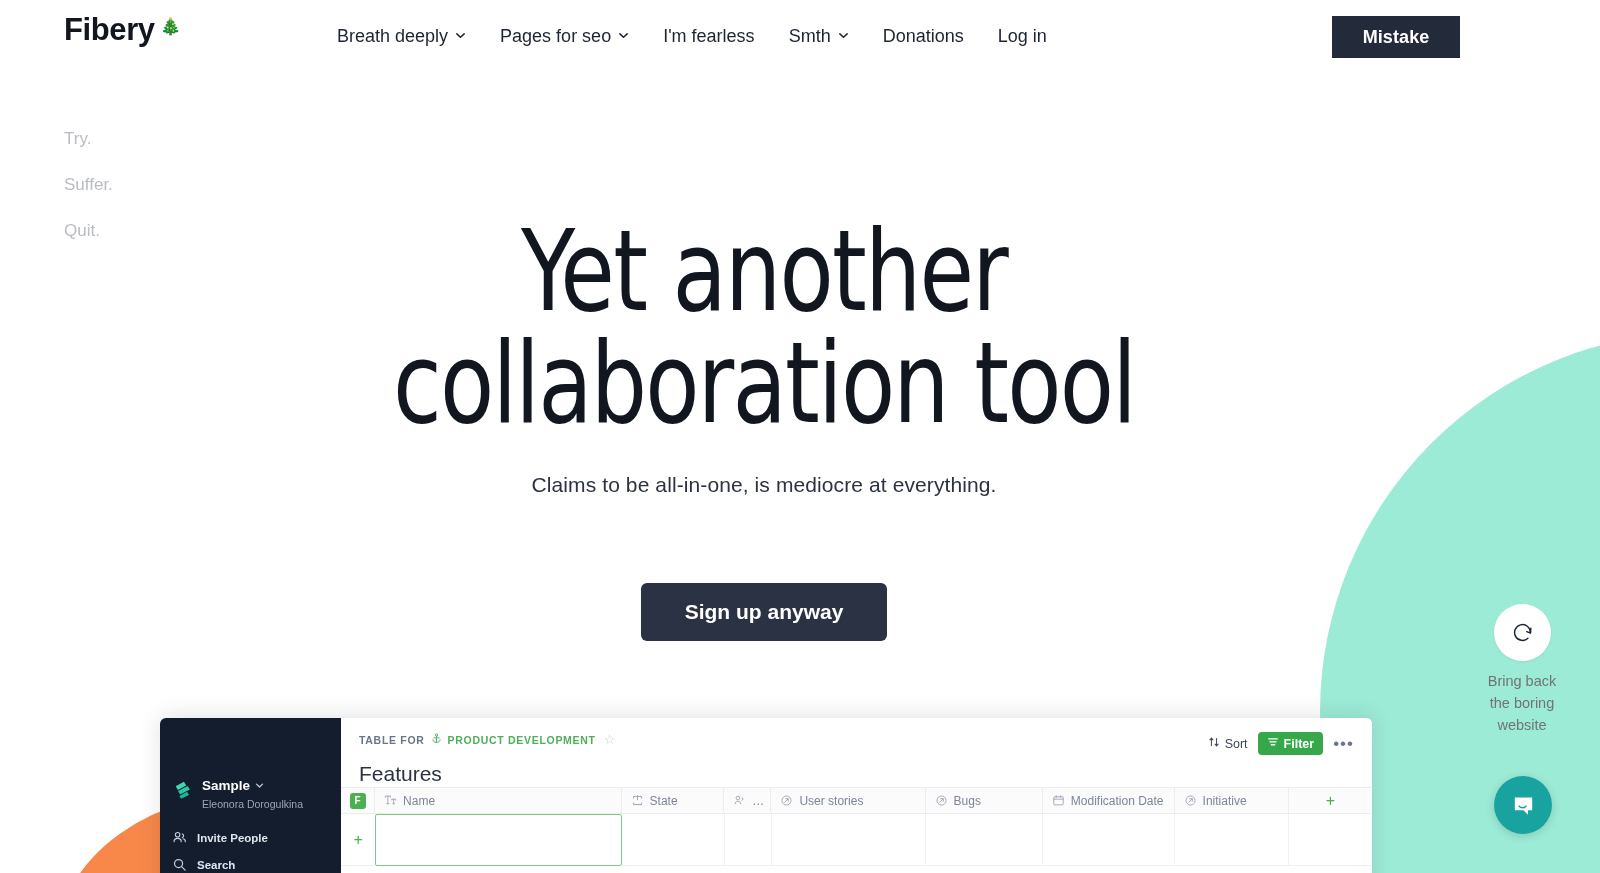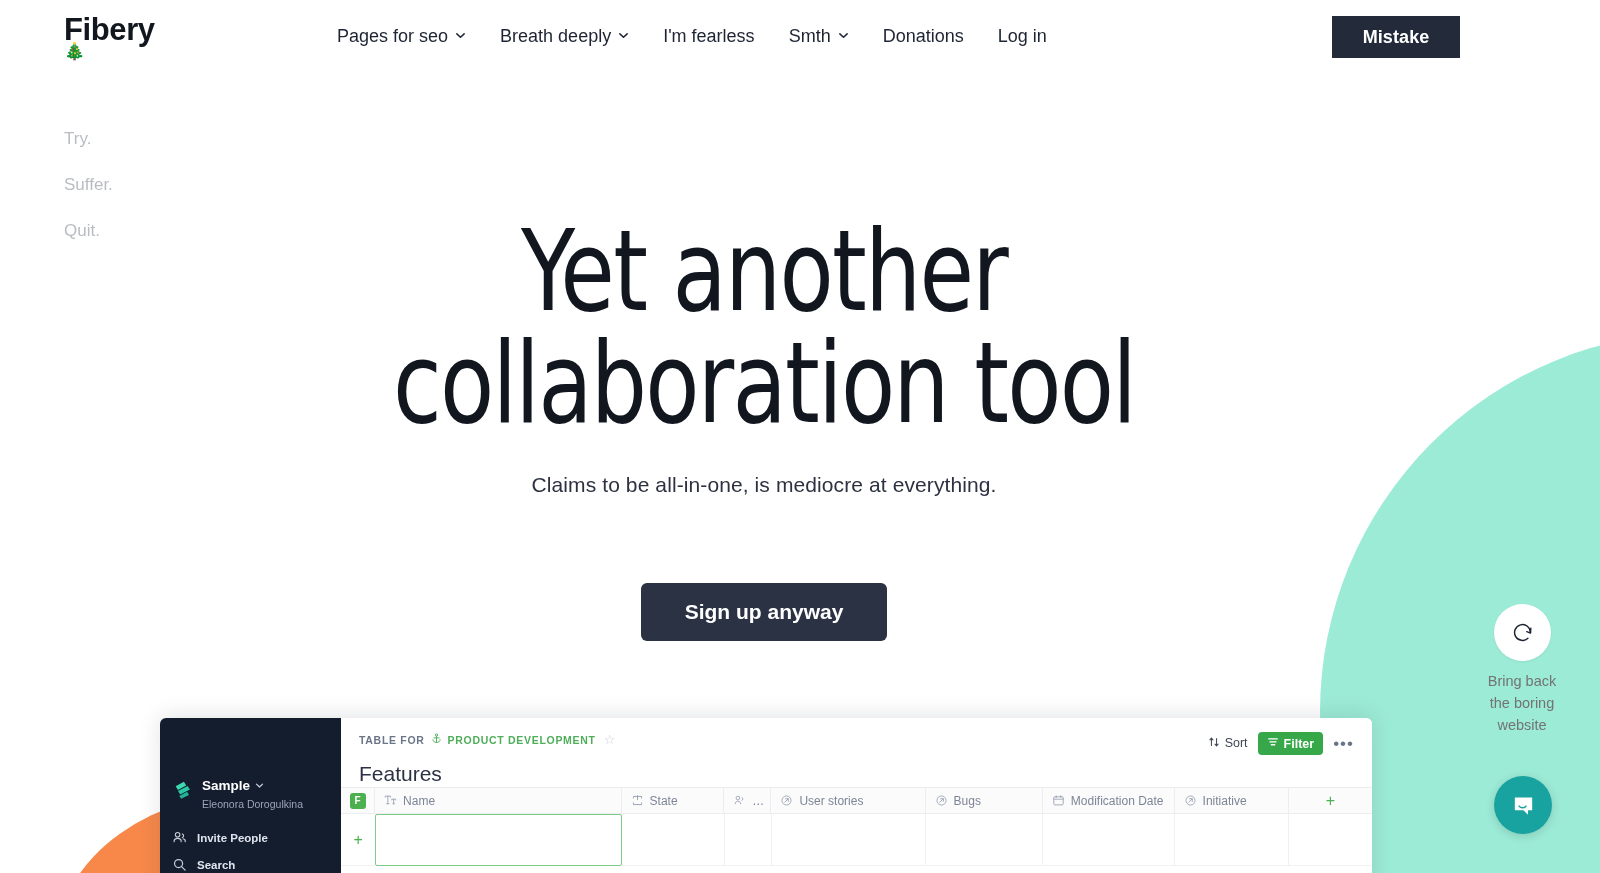--- a/index.html
+++ b/index.html
@@ -56,21 +56,20 @@
   }
   .brand {
     position: absolute;
     left: 64px;
     top: 14px;
     display: flex;
     align-items: baseline;
     gap: 6px;
     text-decoration: none;
     color: #11161f;
-    flex-direction: column;
   }
   .brand-word {
     font-size: 31px;
     font-weight: 700;
     letter-spacing: -0.4px;
     line-height: 1;
     color: #11161f;
   }
   .brand-emoji {
     font-size: 17px;
@@ -322,20 +321,21 @@
   .app-tools {
     position: absolute;
     right: 18px;
     top: 14px;
     display: flex;
     align-items: center;
     gap: 10px;
   }
   .tool-sort {
     display: flex;
+    align-items: center;
     gap: 5px;
     font-size: 12.5px;
     color: #3f4757;
     cursor: pointer;
   }
   .tool-filter {
     display: flex;
     align-items: center;
     gap: 5px;
     background: #37A84A;
@@ -431,30 +431,30 @@
   <header class="site-header">
 
     <a class="brand" href="#">
       <span class="brand-word">Fibery</span>
       <span class="brand-emoji">🎄</span>
     </a>
 
     <nav class="nav">
 
       <a class="nav-item" href="#">
-        <span>Pages for seo</span>
+        <span>Breath deeply</span>
         <span class="chev">
           <svg width="11" height="11" viewBox="0 0 12 12">
               <path d="M2 4.2 L6 8 L10 4.2" fill="none" stroke="#1d2433" stroke-width="1.6" stroke-linecap="round" stroke-linejoin="round"></path>
             </svg>
         </span>
       </a>
 
       <a class="nav-item" href="#">
-        <span>Breath deeply</span>
+        <span>Pages for seo</span>
         <span class="chev">
           <svg width="11" height="11" viewBox="0 0 12 12">
               <path d="M2 4.2 L6 8 L10 4.2" fill="none" stroke="#1d2433" stroke-width="1.6" stroke-linecap="round" stroke-linejoin="round"></path>
             </svg>
         </span>
       </a>
 
       <a class="nav-item" href="#">
         <span>I'm fearless</span>
       </a>

